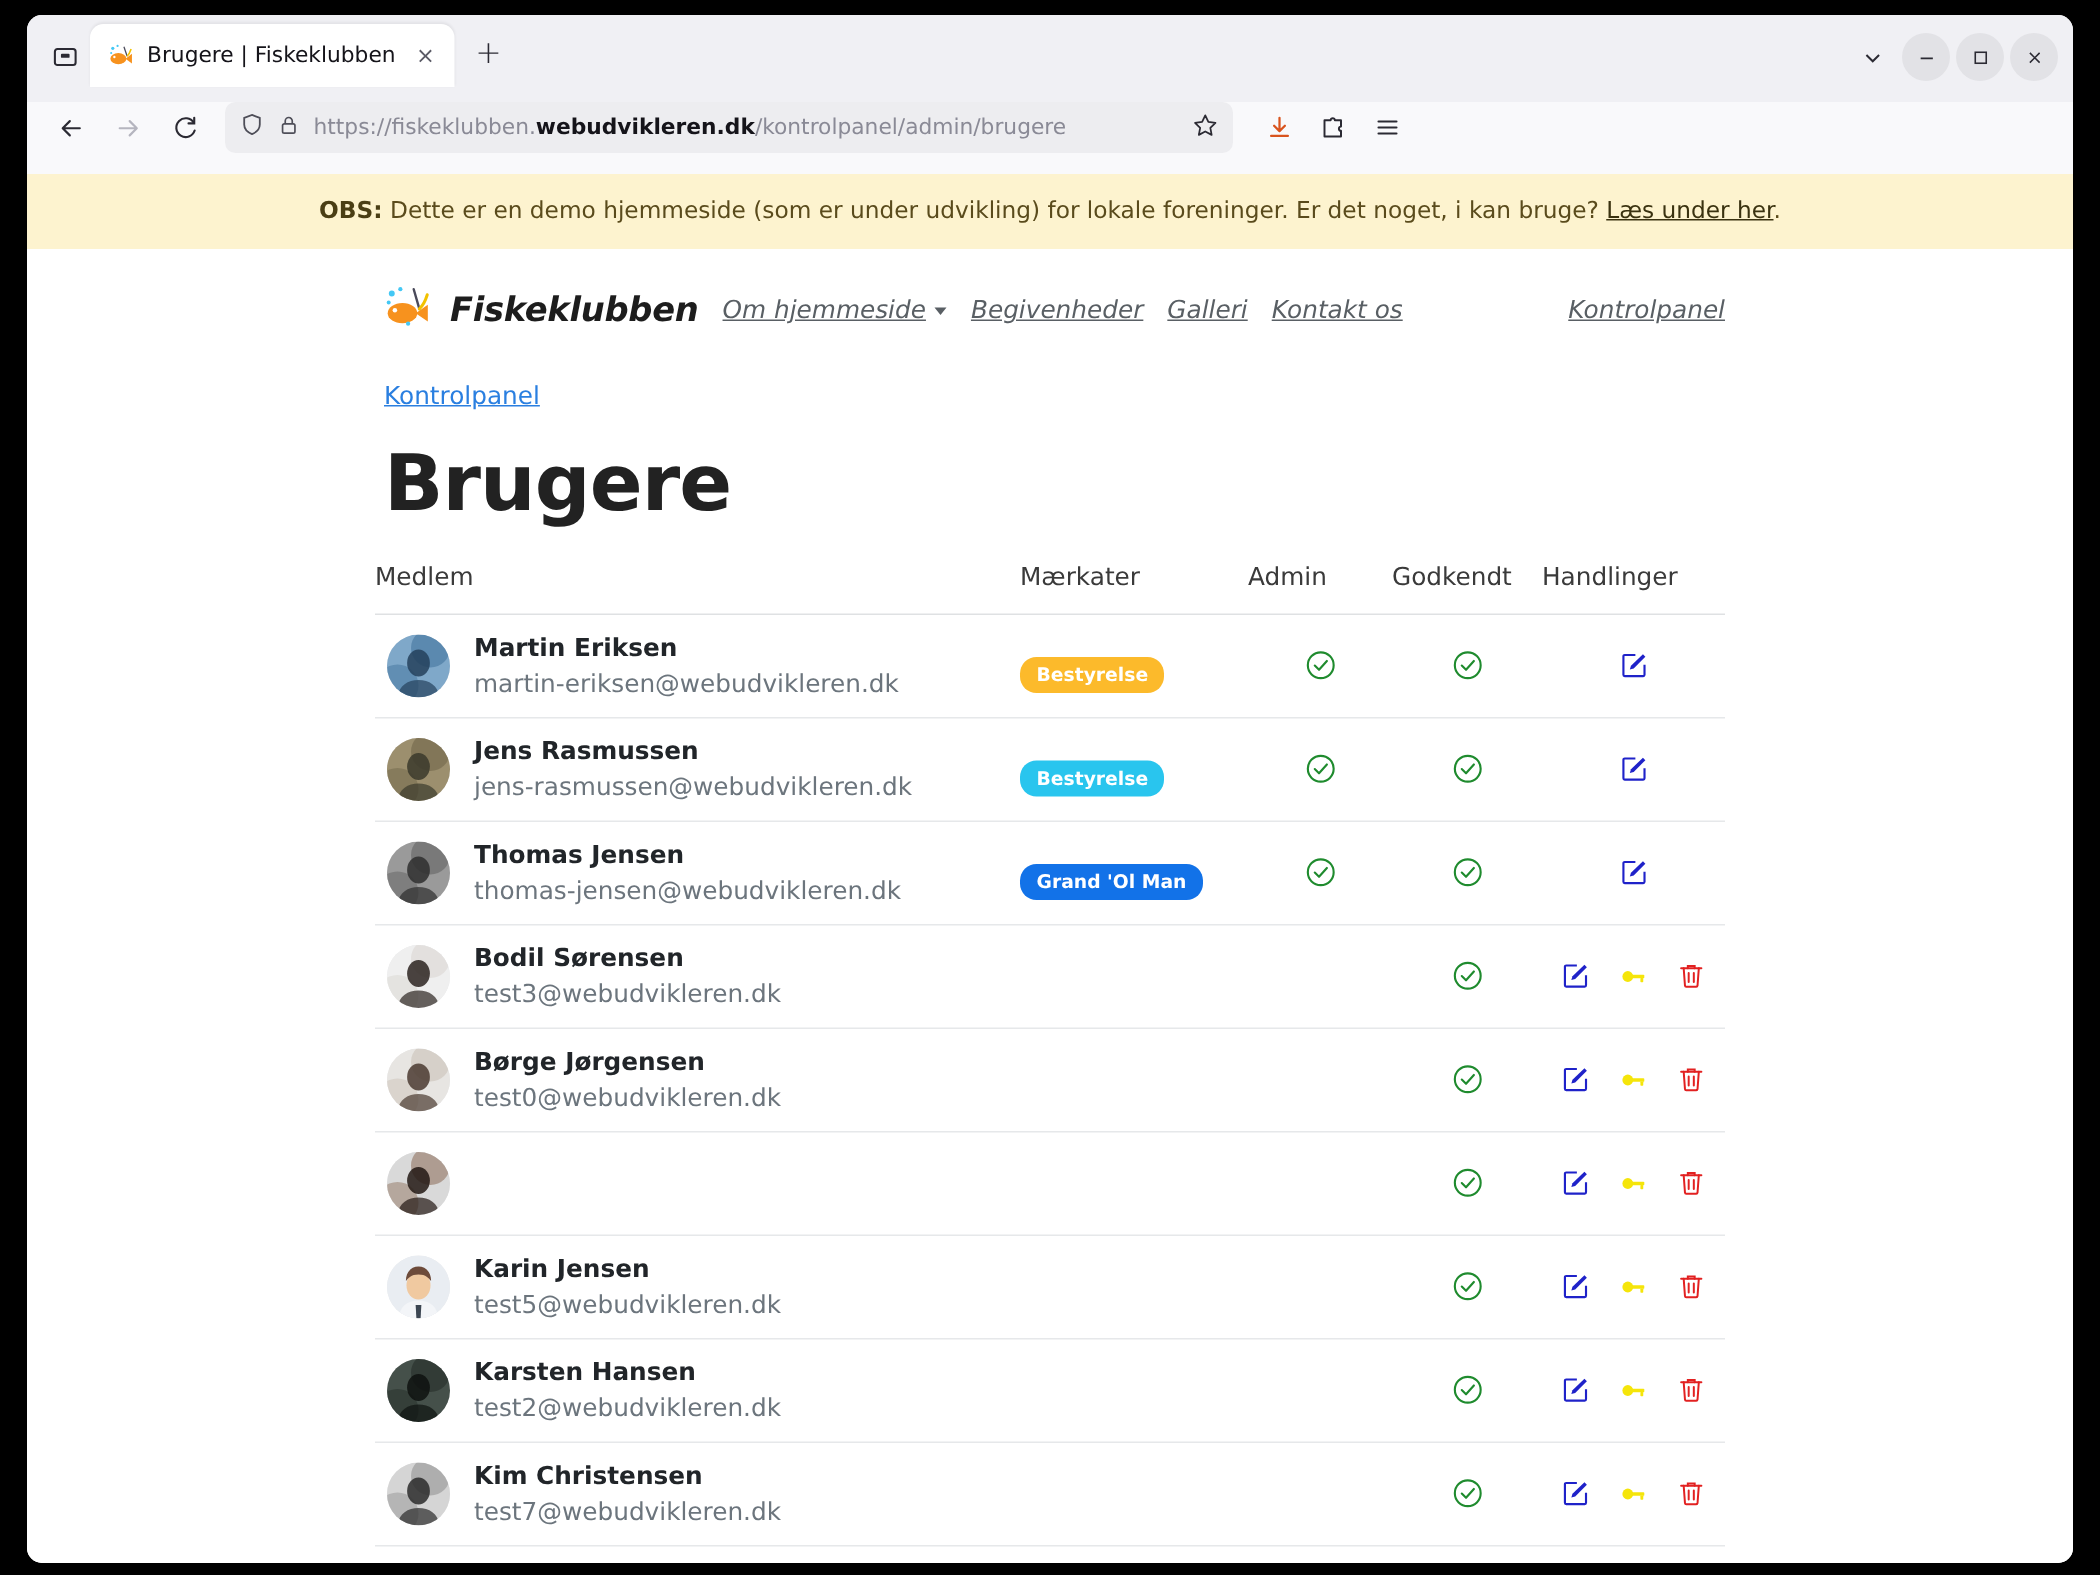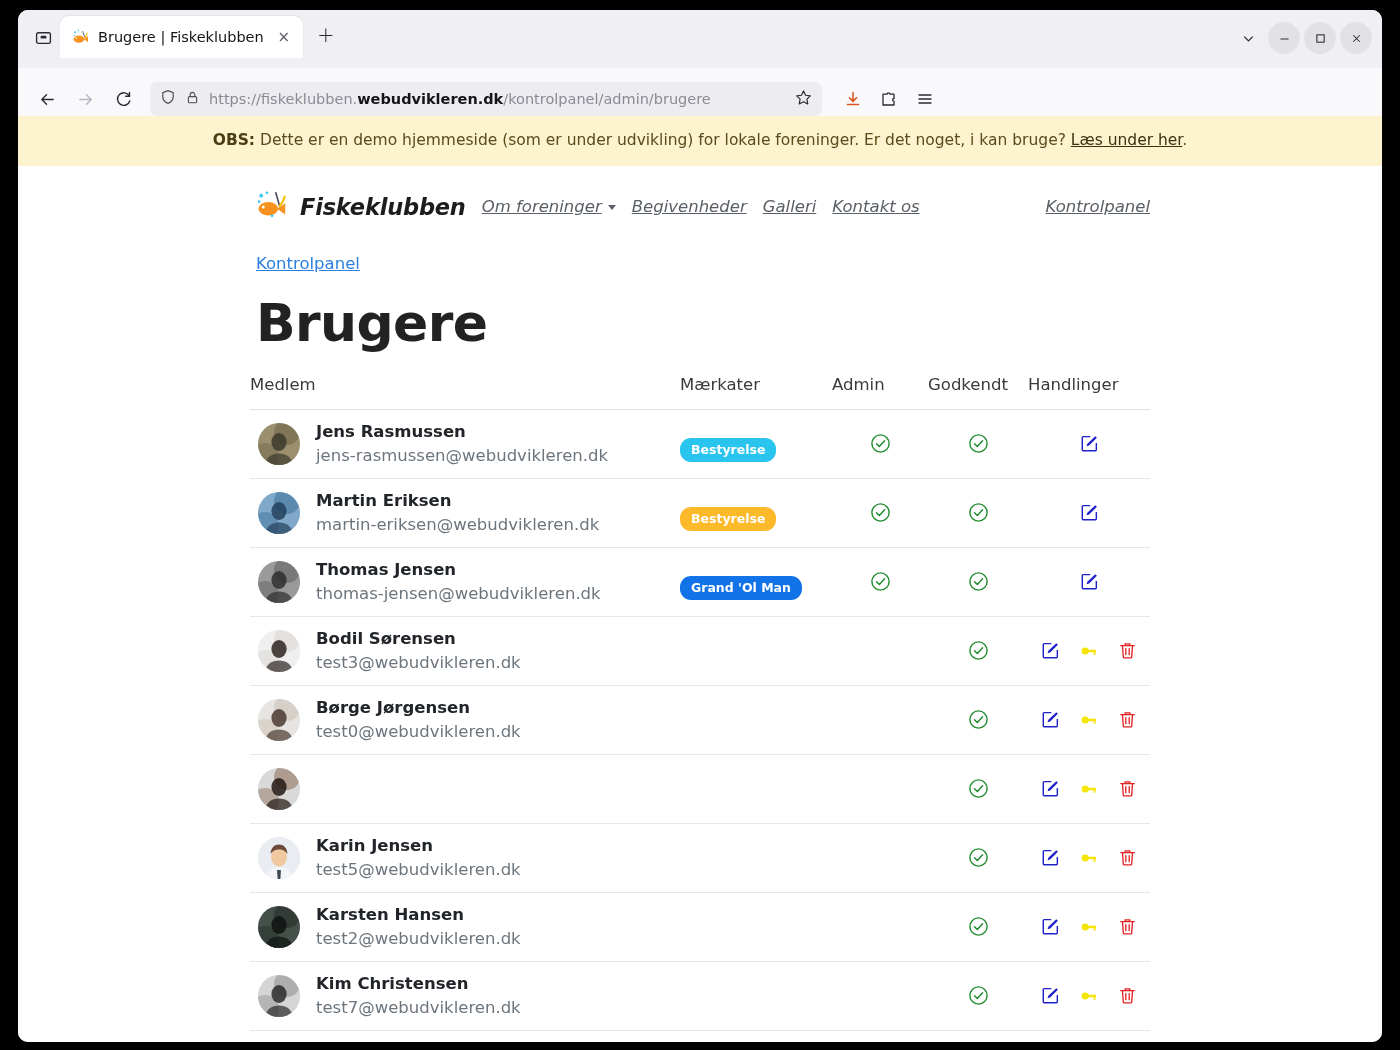--- a/index.html
+++ b/index.html
@@ -83,21 +83,21 @@
     width: 32px; height: 32px;
     display: flex; align-items: center; justify-content: center;
     border-radius: 50%;
     color: #2b2a33;
   }
   .winbtn.soft { background: #e2e2e6; }
 
   .chrome-navbar {
     height: 48px;
     background: #f9f9fb;
-    display: flex; align-items: flex-end;
+    display: flex; align-items: flex-start;
     gap: 4px;
     padding: 0 12px;
     flex: none;
   }
   .navbtn {
     width: 34px; height: 34px;
     display: flex; align-items: center; justify-content: center;
     border-radius: 5px;
     color: #2b2a33;
   }
@@ -376,21 +376,21 @@
               <circle cx="5.4" cy="6" r="2.1" fill="#44c8f5"></circle>
               <circle cx="11.5" cy="3" r="1.5" fill="#44c8f5"></circle>
               <circle cx="3.2" cy="12.4" r="1.4" fill="#44c8f5"></circle>
               <circle cx="17" cy="27.5" r="1.5" fill="#44c8f5"></circle>
             </svg>
           </span>
           <span class="brand-name">Fiskeklubben</span>
         </div>
 
         <a class="navlink" href="#">
-          <span>Om foreninger</span>
+          <span>Om hjemmeside</span>
           <span class="caret"></span>
         </a>
         <a class="navlink" href="#">
           <span>Begivenheder</span>
         </a>
         <a class="navlink" href="#">
           <span>Galleri</span>
         </a>
         <a class="navlink" href="#">
           <span>Kontakt os</span>
@@ -416,79 +416,79 @@
             <th class="c-godk">Godkendt</th>
             <th class="c-handl">Handlinger</th>
           </tr>
         </thead>
         <tbody id="users-body">
             <tr>
     <td>
       <div class="member">
         <span class="avatar">
                     <svg viewBox="0 0 42 42">
+    <rect width="42" height="42" fill="#7fa8c9"></rect>
+    <circle cx="29" cy="9" r="13" fill="#3e6f99" opacity=".55"></circle>
+    <circle cx="7" cy="34" r="14" fill="#3e6f99" opacity=".45"></circle>
+    <ellipse cx="21" cy="19" rx="7.6" ry="9" fill="#25415c" opacity=".85"></ellipse>
+    <path d="M7 42 c1-8 7-11.6 14-11.6 s13 3.6 14 11.6 Z" fill="#25415c" opacity=".7"></path>
+  </svg>
+                  </span>
+        <span>
+          <span class="m-name">Martin Eriksen</span><br>
+          <span class="m-mail">martin-eriksen@webudvikleren.dk</span>
+        </span>
+      </div>
+    </td>
+    <td class="cell-badge">
+                <div class="badge-wrap"><span class="badge" style="background:#fcba2b">Bestyrelse</span></div>
+              </td>
+    <td class="cell-center">
+      <span><svg class="check" width="21" height="21" viewBox="0 0 20 20" fill="none" stroke="#1f8b2e" stroke-width="1.35">
+            <circle cx="10" cy="10" r="8.2"></circle>
+                    <path d="M6.2 10.2 L8.9 12.9 L13.9 7.3" stroke-linecap="round" stroke-linejoin="round"></path>
+                  </svg></span>
+    </td>
+    <td class="cell-center">
+      <span><svg class="check" width="21" height="21" viewBox="0 0 20 20" fill="none" stroke="#1f8b2e" stroke-width="1.35">
+            <circle cx="10" cy="10" r="8.2"></circle>
+                    <path d="M6.2 10.2 L8.9 12.9 L13.9 7.3" stroke-linecap="round" stroke-linejoin="round"></path>
+                  </svg></span>
+    </td>
+    <td>
+                <div class="actions">
+                  <span class="act">
+                    <svg width="19" height="19" viewBox="0 0 20 20" fill="none" stroke="#1f22c9" stroke-width="1.5">
+            <path d="M10.8 2.8 H3.3 a.9 .9 0 0 0-.9 .9 V16.7 a.9 .9 0 0 0 .9 .9 H16.3 a.9 .9 0 0 0 .9-.9 V9.6"></path>
+            <path d="M16.1 2.3 L17.8 4 L9.6 12.2 L6.9 13 L7.7 10.3 Z" fill="#1f22c9" stroke="none"></path>
+                    </svg>
+                  </span>
+                </div>
+              </td>
+            </tr>
+            <tr>
+    <td>
+      <div class="member">
+        <span class="avatar">
+                    <svg viewBox="0 0 42 42">
     <rect width="42" height="42" fill="#9c8f6e"></rect>
     <circle cx="29" cy="9" r="13" fill="#6d6347" opacity=".55"></circle>
     <circle cx="7" cy="34" r="14" fill="#6d6347" opacity=".45"></circle>
     <ellipse cx="21" cy="19" rx="7.6" ry="9" fill="#3b3a2c" opacity=".85"></ellipse>
     <path d="M7 42 c1-8 7-11.6 14-11.6 s13 3.6 14 11.6 Z" fill="#3b3a2c" opacity=".7"></path>
   </svg>
                   </span>
         <span>
           <span class="m-name">Jens Rasmussen</span><br>
           <span class="m-mail">jens-rasmussen@webudvikleren.dk</span>
         </span>
       </div>
     </td>
     <td class="cell-badge">
                 <div class="badge-wrap"><span class="badge" style="background:#29c5ee">Bestyrelse</span></div>
-              </td>
-    <td class="cell-center">
-      <span><svg class="check" width="21" height="21" viewBox="0 0 20 20" fill="none" stroke="#1f8b2e" stroke-width="1.35">
-            <circle cx="10" cy="10" r="8.2"></circle>
-                    <path d="M6.2 10.2 L8.9 12.9 L13.9 7.3" stroke-linecap="round" stroke-linejoin="round"></path>
-                  </svg></span>
-    </td>
-    <td class="cell-center">
-      <span><svg class="check" width="21" height="21" viewBox="0 0 20 20" fill="none" stroke="#1f8b2e" stroke-width="1.35">
-            <circle cx="10" cy="10" r="8.2"></circle>
-                    <path d="M6.2 10.2 L8.9 12.9 L13.9 7.3" stroke-linecap="round" stroke-linejoin="round"></path>
-                  </svg></span>
-    </td>
-    <td>
-                <div class="actions">
-                  <span class="act">
-                    <svg width="19" height="19" viewBox="0 0 20 20" fill="none" stroke="#1f22c9" stroke-width="1.5">
-            <path d="M10.8 2.8 H3.3 a.9 .9 0 0 0-.9 .9 V16.7 a.9 .9 0 0 0 .9 .9 H16.3 a.9 .9 0 0 0 .9-.9 V9.6"></path>
-            <path d="M16.1 2.3 L17.8 4 L9.6 12.2 L6.9 13 L7.7 10.3 Z" fill="#1f22c9" stroke="none"></path>
-                    </svg>
-                  </span>
-                </div>
-              </td>
-            </tr>
-            <tr>
-    <td>
-      <div class="member">
-        <span class="avatar">
-                    <svg viewBox="0 0 42 42">
-    <rect width="42" height="42" fill="#7fa8c9"></rect>
-    <circle cx="29" cy="9" r="13" fill="#3e6f99" opacity=".55"></circle>
-    <circle cx="7" cy="34" r="14" fill="#3e6f99" opacity=".45"></circle>
-    <ellipse cx="21" cy="19" rx="7.6" ry="9" fill="#25415c" opacity=".85"></ellipse>
-    <path d="M7 42 c1-8 7-11.6 14-11.6 s13 3.6 14 11.6 Z" fill="#25415c" opacity=".7"></path>
-  </svg>
-                  </span>
-        <span>
-          <span class="m-name">Martin Eriksen</span><br>
-          <span class="m-mail">martin-eriksen@webudvikleren.dk</span>
-        </span>
-      </div>
-    </td>
-    <td class="cell-badge">
-                <div class="badge-wrap"><span class="badge" style="background:#fcba2b">Bestyrelse</span></div>
               </td>
     <td class="cell-center">
       <span><svg class="check" width="21" height="21" viewBox="0 0 20 20" fill="none" stroke="#1f8b2e" stroke-width="1.35">
             <circle cx="10" cy="10" r="8.2"></circle>
                     <path d="M6.2 10.2 L8.9 12.9 L13.9 7.3" stroke-linecap="round" stroke-linejoin="round"></path>
                   </svg></span>
     </td>
     <td class="cell-center">
       <span><svg class="check" width="21" height="21" viewBox="0 0 20 20" fill="none" stroke="#1f8b2e" stroke-width="1.35">
             <circle cx="10" cy="10" r="8.2"></circle>

